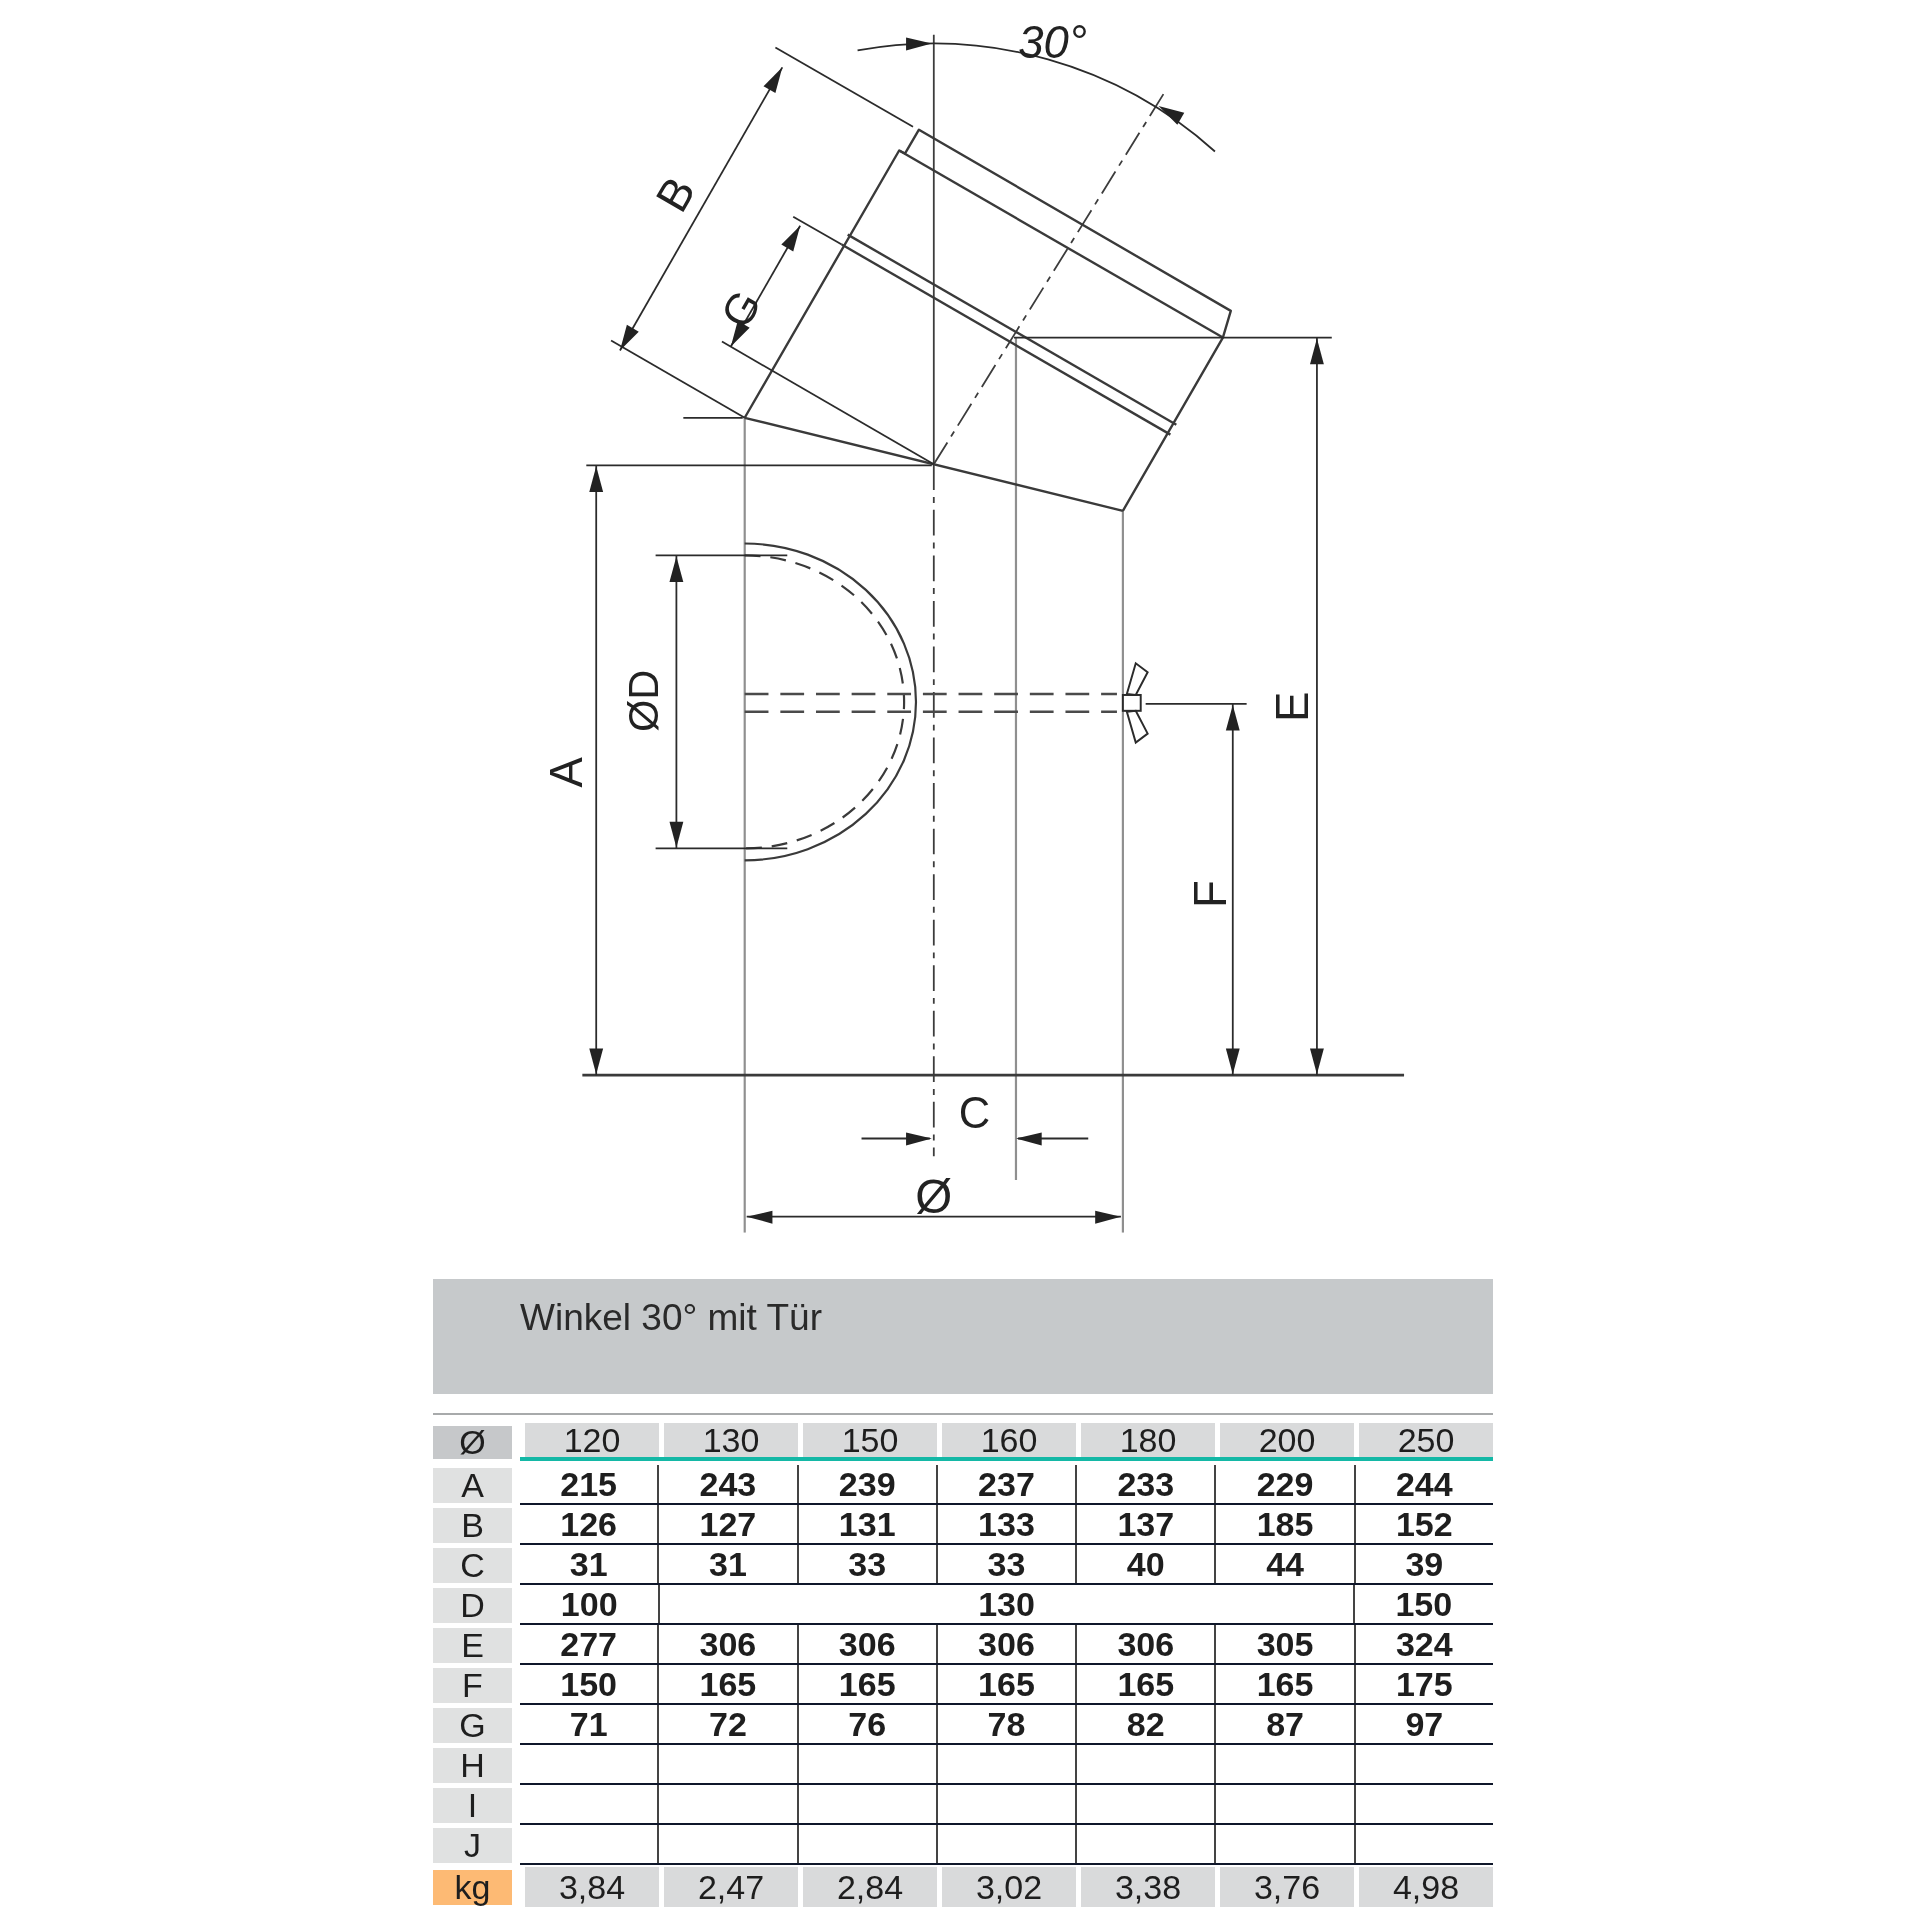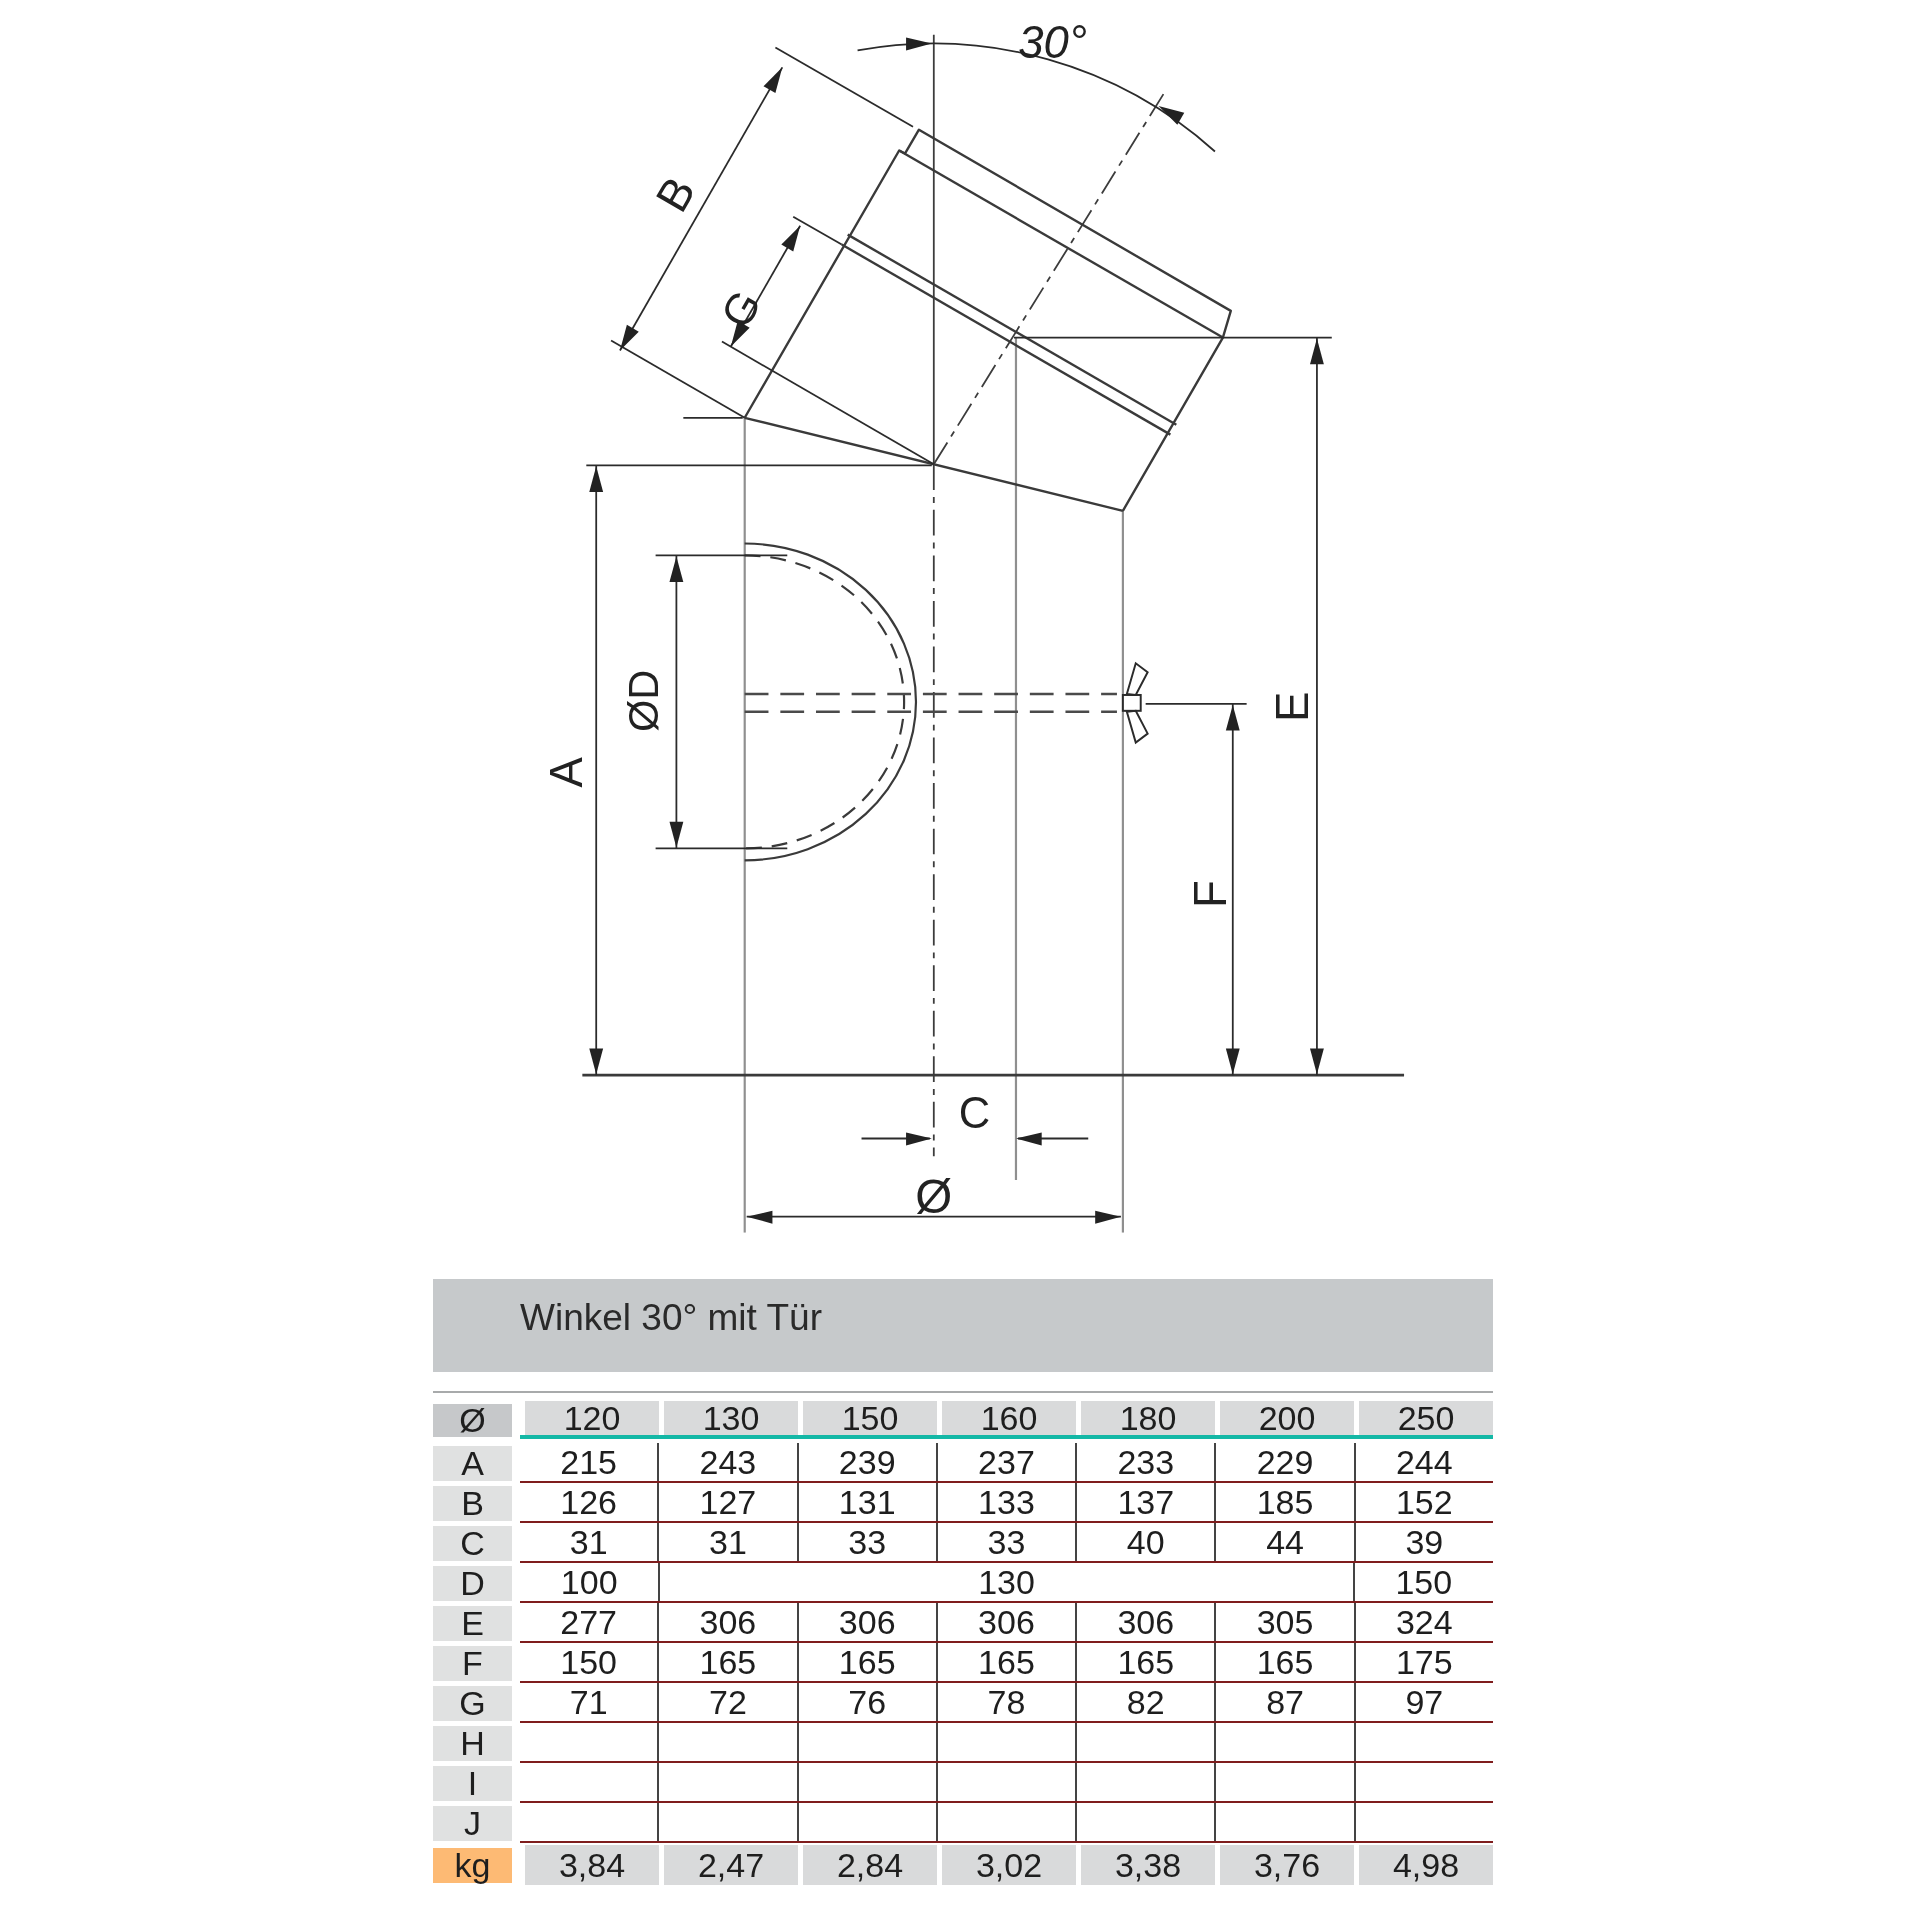--- a/index.html
+++ b/index.html
@@ -3,33 +3,33 @@
 <meta charset="utf-8">
 <style>
   html,body { margin:0; padding:0; background:#ffffff; }
   .sheet { position:relative; width:1927px; height:1927px; background:#fff; overflow:hidden;
            font-family:"Liberation Sans", sans-serif; }
   svg text { font-family:"Liberation Sans", sans-serif; fill:#222; }
 
   
   .tablewrap { position:absolute; left:433px; top:1279px; width:1060px; color:#1e1e1e;
                font-size:34px; }
-  .title-bar { height:93px; background:#c6c9cb; box-sizing:border-box; padding:18px 0 0 87px;
+  .title-bar { height:115px; background:#c6c9cb; box-sizing:border-box; padding:18px 0 0 87px;
                font-size:37px; color:#2a2a2a; }
   .gap1 { height:19px; }
   .topline { height:0; border-top:2px solid #a8aaab; }
   .gap2 { height:8px; }
   .row { display:flex; height:40px; }
   .row.head { height:38px; }
   .row.first { margin-top:4px; }
   .lab { width:79px; margin:2.5px 0; background:#e0e1e1; display:flex; align-items:center;
          justify-content:center; }
   .head .lab { background:#c6c8ca; }
   .foot .lab { background:#fdba74; }
-  .cells { flex:1; margin-left:8px; display:flex; border-bottom:2px solid #7f1d1d; }
+  .cells { flex:1; margin-left:8px; display:flex; border-bottom:2px solid #0f172a;font-weight:bold; }
   .cell { flex:1; display:flex; align-items:center; justify-content:center; }
   .cell + .cell { border-left:2px solid #444; }
   .gcells { flex:1; margin-left:8px; display:flex; }
   .head .gcells { border-bottom:4px solid #14b8a6; }
   .gcell { flex:1; margin-left:5px; background:#d9dadb; display:flex; align-items:center;
            justify-content:center; }
   .dfirst { flex:1; display:flex; align-items:center; justify-content:center;text-align:right; }
   .dmid { flex:5; border-left:2px solid #444; border-right:2px solid #444;
           display:flex; align-items:center; justify-content:center; }
   .dlast { flex:1; display:flex; align-items:center; justify-content:center; }

